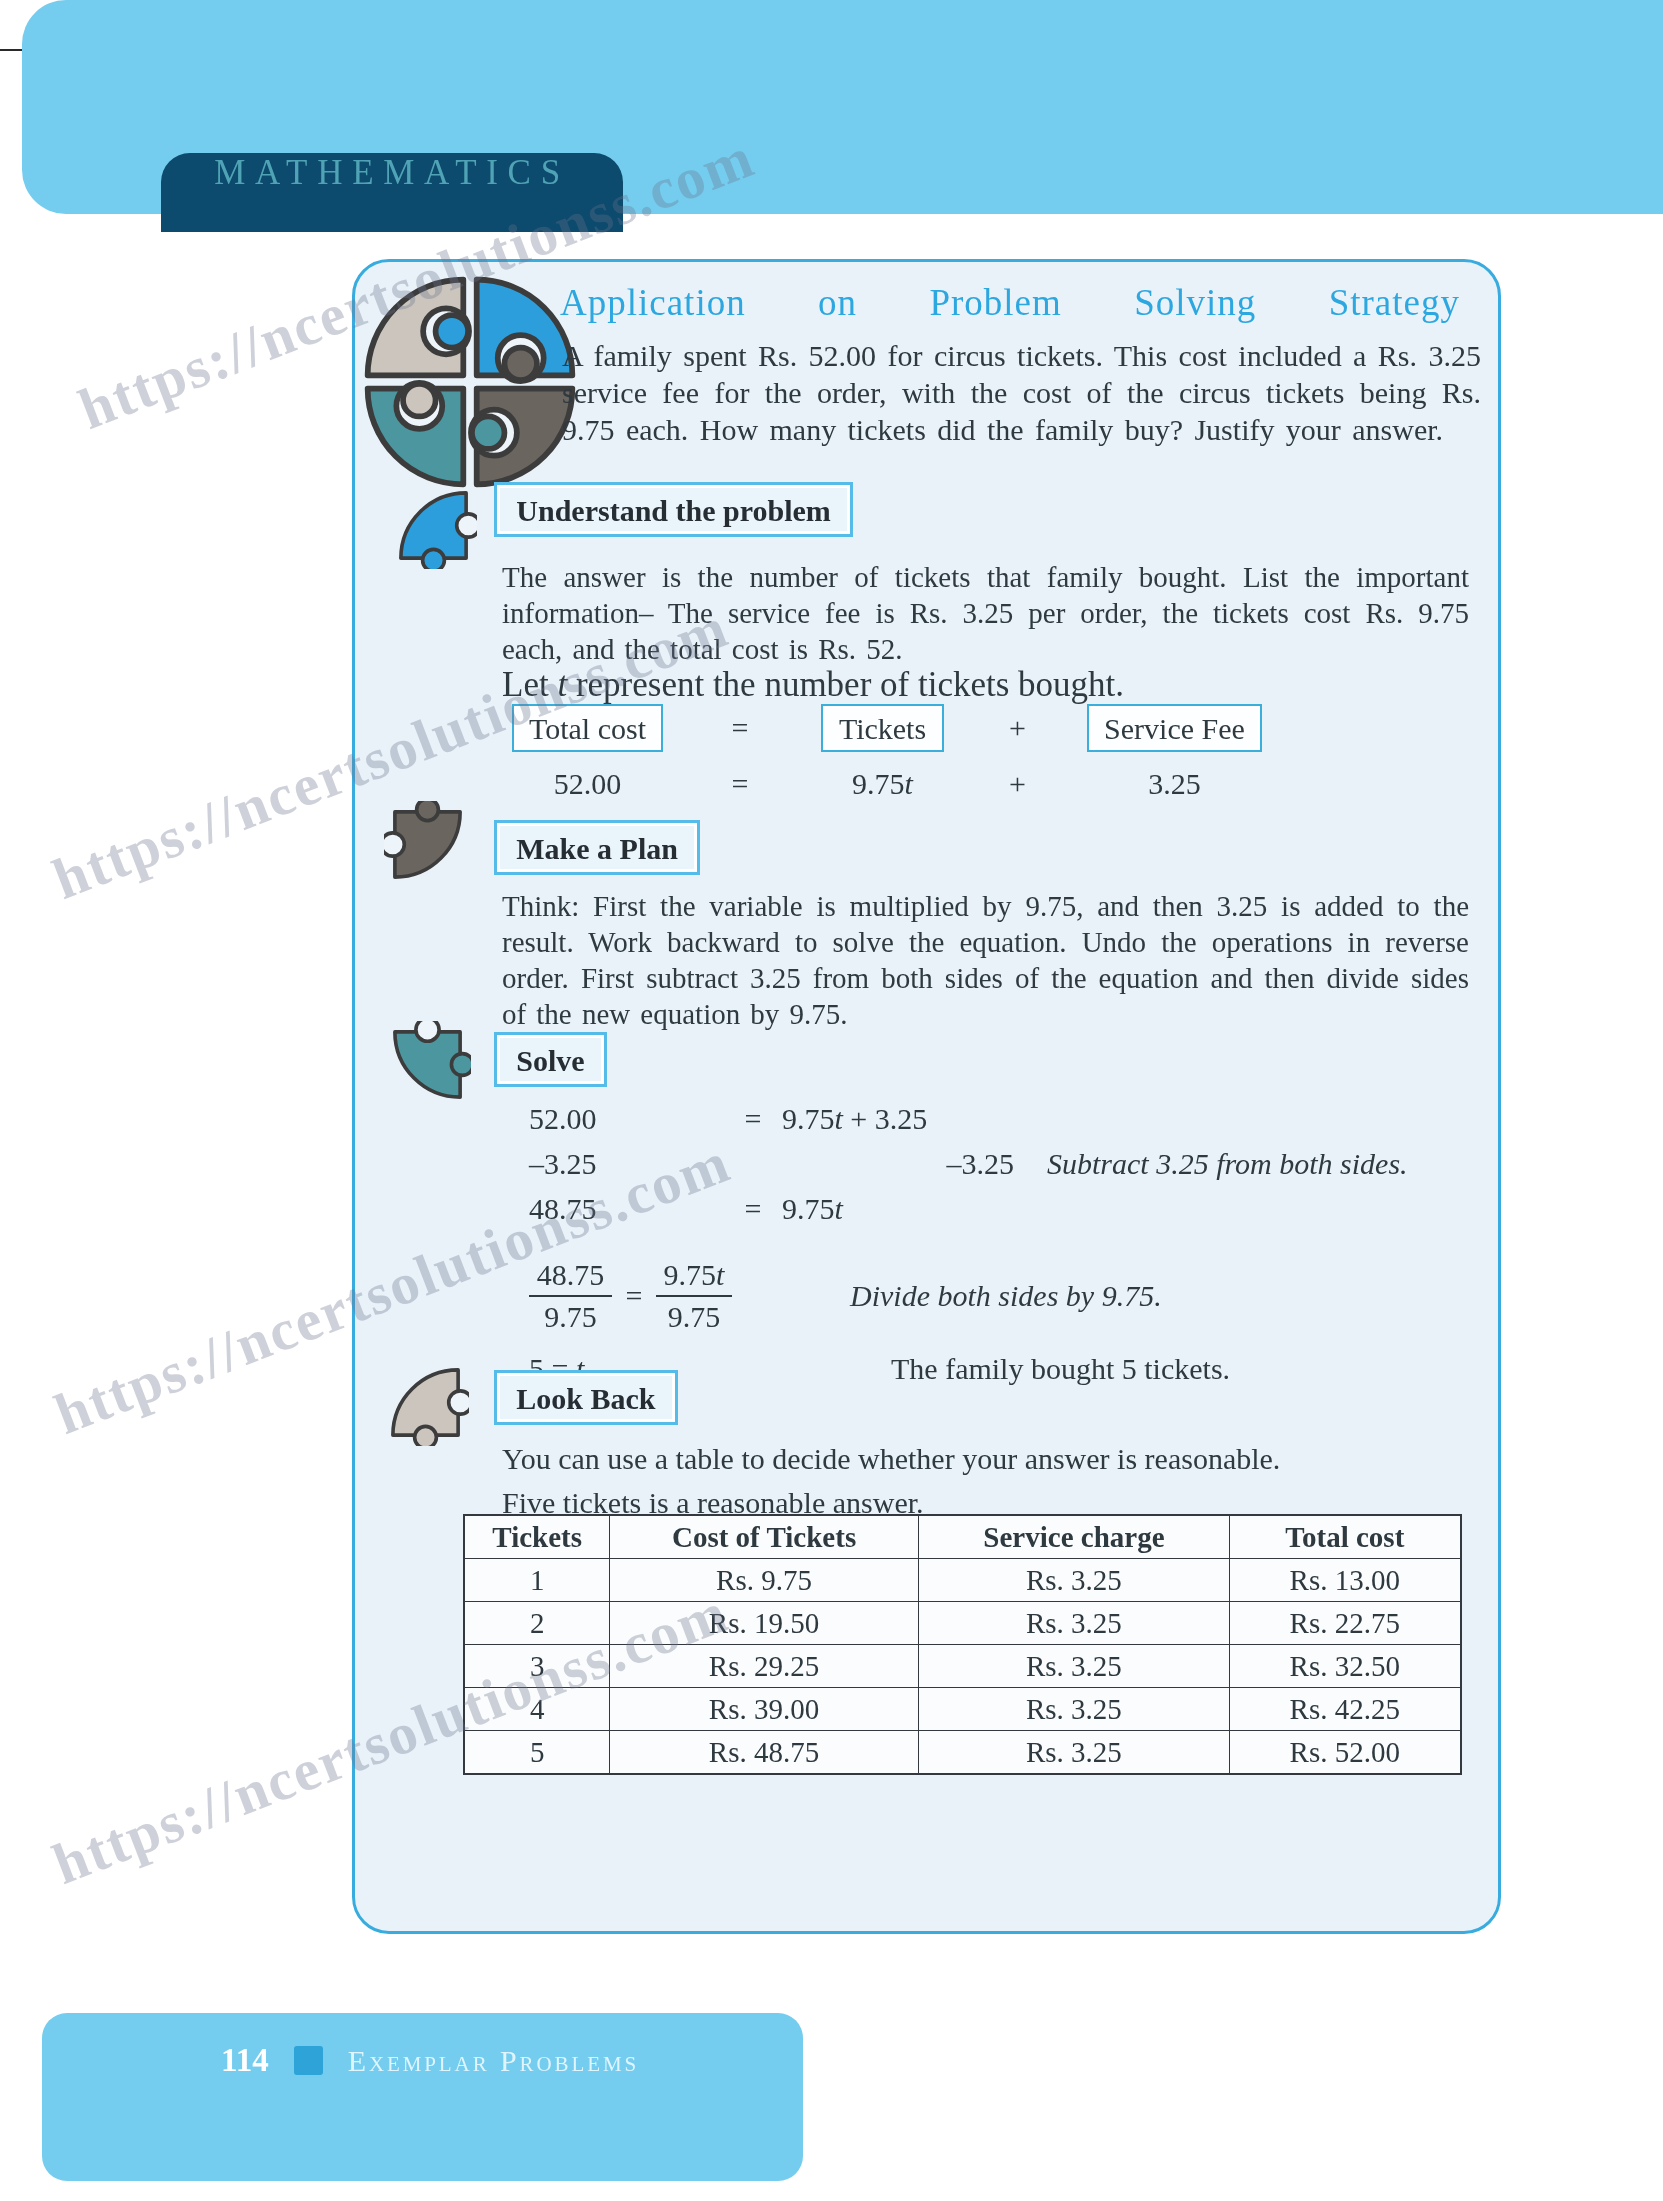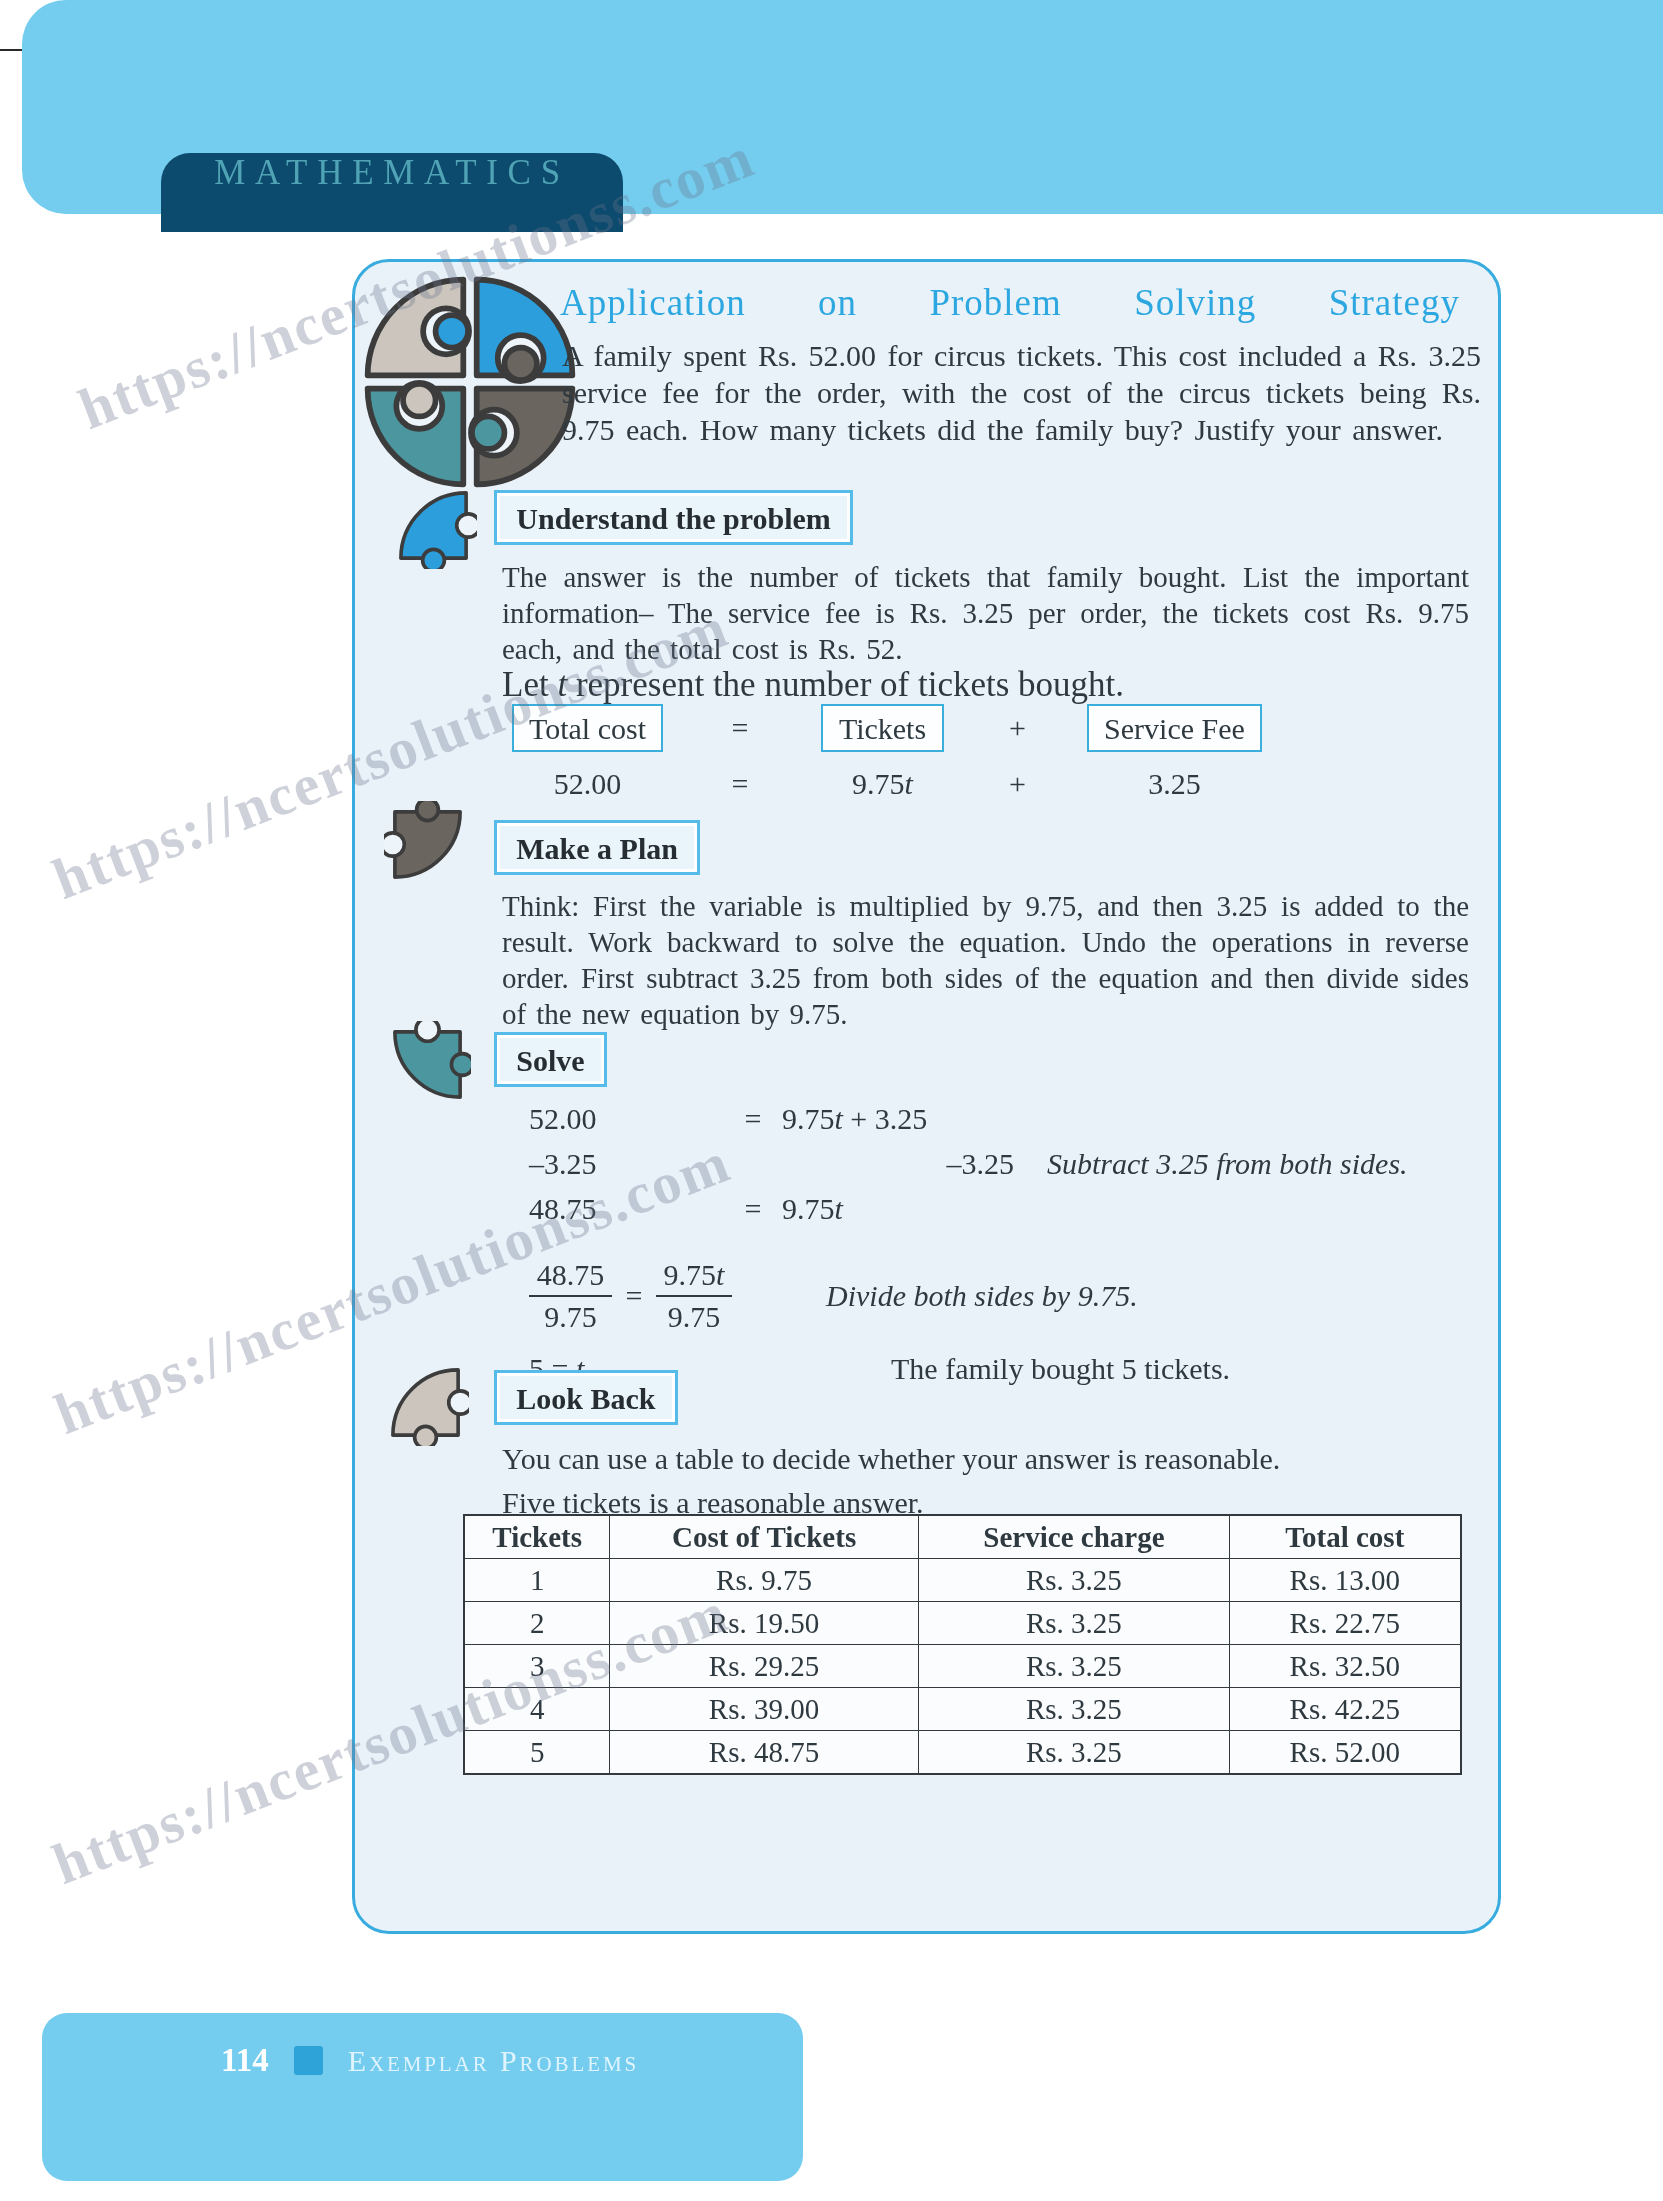--- a/index.html
+++ b/index.html
@@ -54,21 +54,21 @@
   .s-eq {width:58px; text-align:center;}
   .s-rhs {white-space:pre;}
   .s-rhs-right {width:232px; text-align:right;}
   .s-comment {font-style:italic; margin-left:33px; white-space:nowrap;}
   .srow-frac {display:flex; align-items:center; height:112px;}
   .s-pad {padding-left:27px;}
   .s-mid {padding:0 13.5px;}
   .frac {display:inline-flex; flex-direction:column; text-align:center;}
   .fnum {border-bottom:2.9px solid #2E3940; padding:0 7.7px 2.9px;}
   .fden {padding-top:2.9px;}
-  .s-comment2 {font-style:italic; margin-left:94px; white-space:nowrap;}
+  .s-comment2 {font-style:italic; margin-left:118px; white-space:nowrap;}
   .s-lhs-wide {width:377px; padding-left:27px; box-sizing:border-box;}
 
   .lb-line {position:absolute; left:147px; font-size:30px;}
 
   .lbtable {position:absolute; left:108px; top:1252px; border-collapse:collapse;
             border:2.9px solid #33393E; background:#FBFCFD; font-size:29px;}
   .lbtable th, .lbtable td {border:1.9px solid #33393E; height:42px; text-align:center; padding:0 7.7px;}
   .lbtable th {font-weight:bold;}
   .c0{width:129px;} .c1{width:292px;} .c2{width:295px;} .c3{width:214px;}
 
@@ -123,21 +123,21 @@
     <div class="lesson-title">Application on Problem Solving Strategy</div>
     <div class="problem-text">A family spent Rs. 52.00 for circus tickets. This cost included a Rs. 3.25 service fee for the order, with the cost of the circus tickets being Rs. 9.75 each. How many tickets did the family buy? Justify your answer.</div>
 
     <svg class="sec-icon" style="left:35px; top:220px;" viewBox="0 0 120 120">
       <g stroke="#3C3C3C" stroke-width="5" stroke-linejoin="round">
         <path d="M105,105 L105,15 A90,90 0 0 0 15,105 Z" fill="#2C9EDB"></path>
         <circle cx="60" cy="108" r="15" fill="#2C9EDB"></circle>
         <circle cx="108" cy="60" r="16" fill="#EDF4FA"></circle>
       </g>
     </svg>
-    <div class="sechead" style="left:139px; top:228px;">Understand the problem</div>
+    <div class="sechead" style="left:139px; top:220px;">Understand the problem</div>
     <div class="para" style="left:147px; top:297px; width:967px;">The answer is the number of tickets that family bought. List the important information– The service fee is Rs. 3.25 per order, the tickets cost Rs. 9.75 each, and the total cost is Rs. 52.</div>
 
     <div class="let-line"><span>Let </span><i>t</i><span> represent the number of tickets bought.</span></div>
 
     <div class="eqgrid">
       <span class="eqbox">Total cost</span>
       <span>=</span>
       <span class="eqbox">Tickets</span>
       <span>+</span>
       <span class="eqbox">Service Fee</span>

